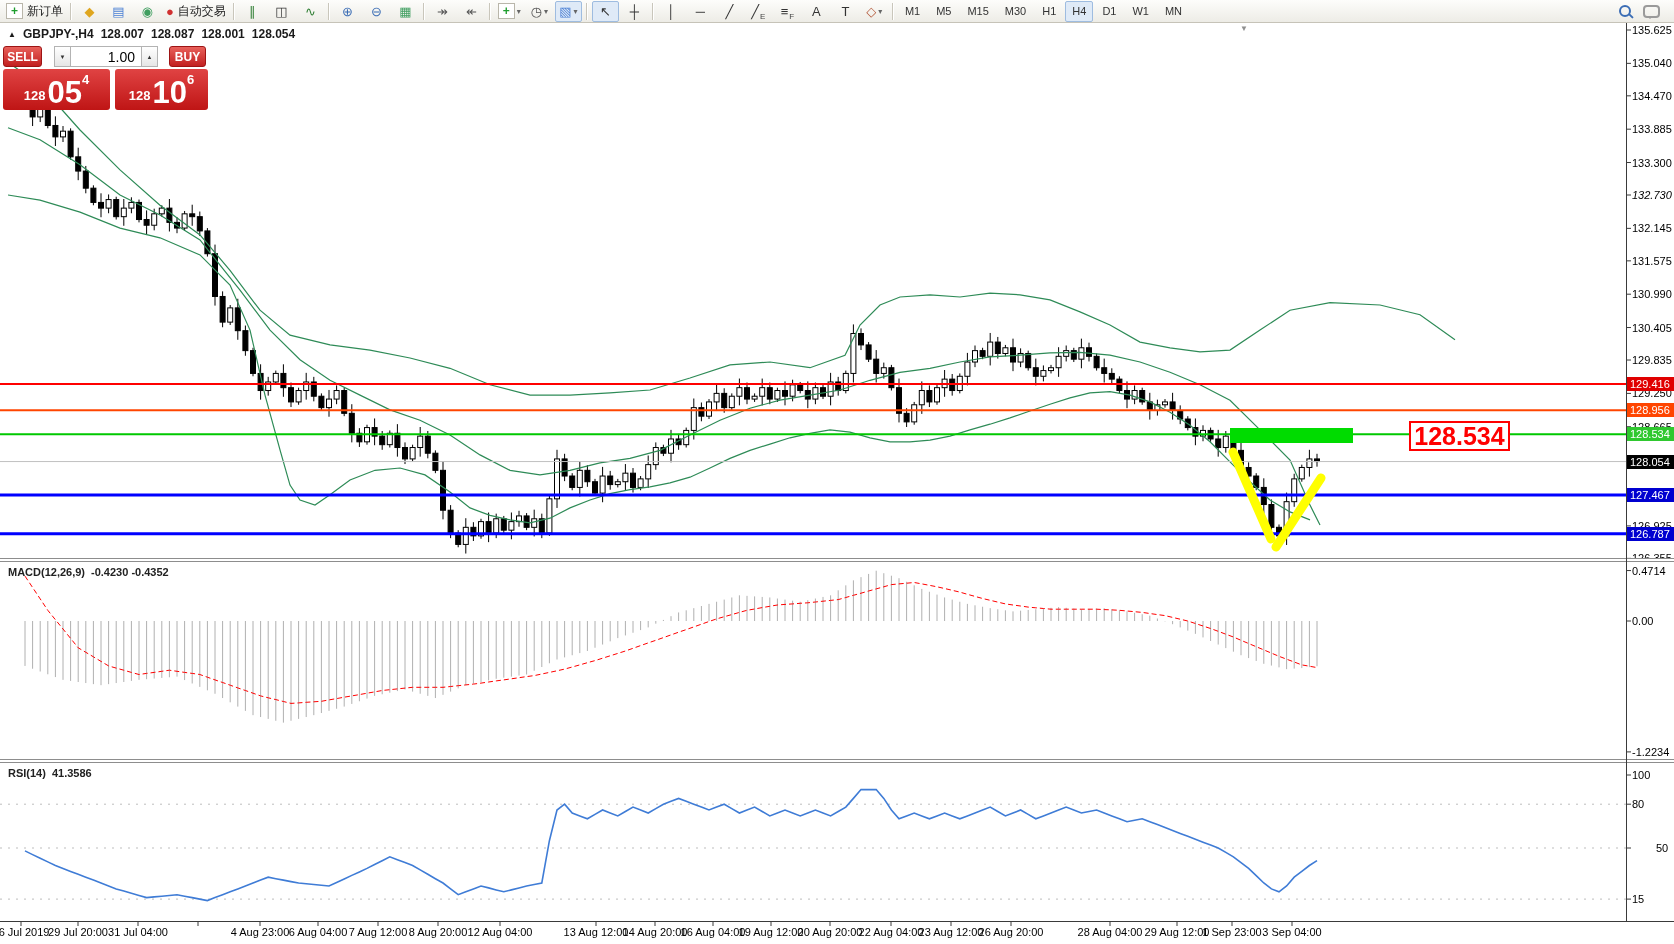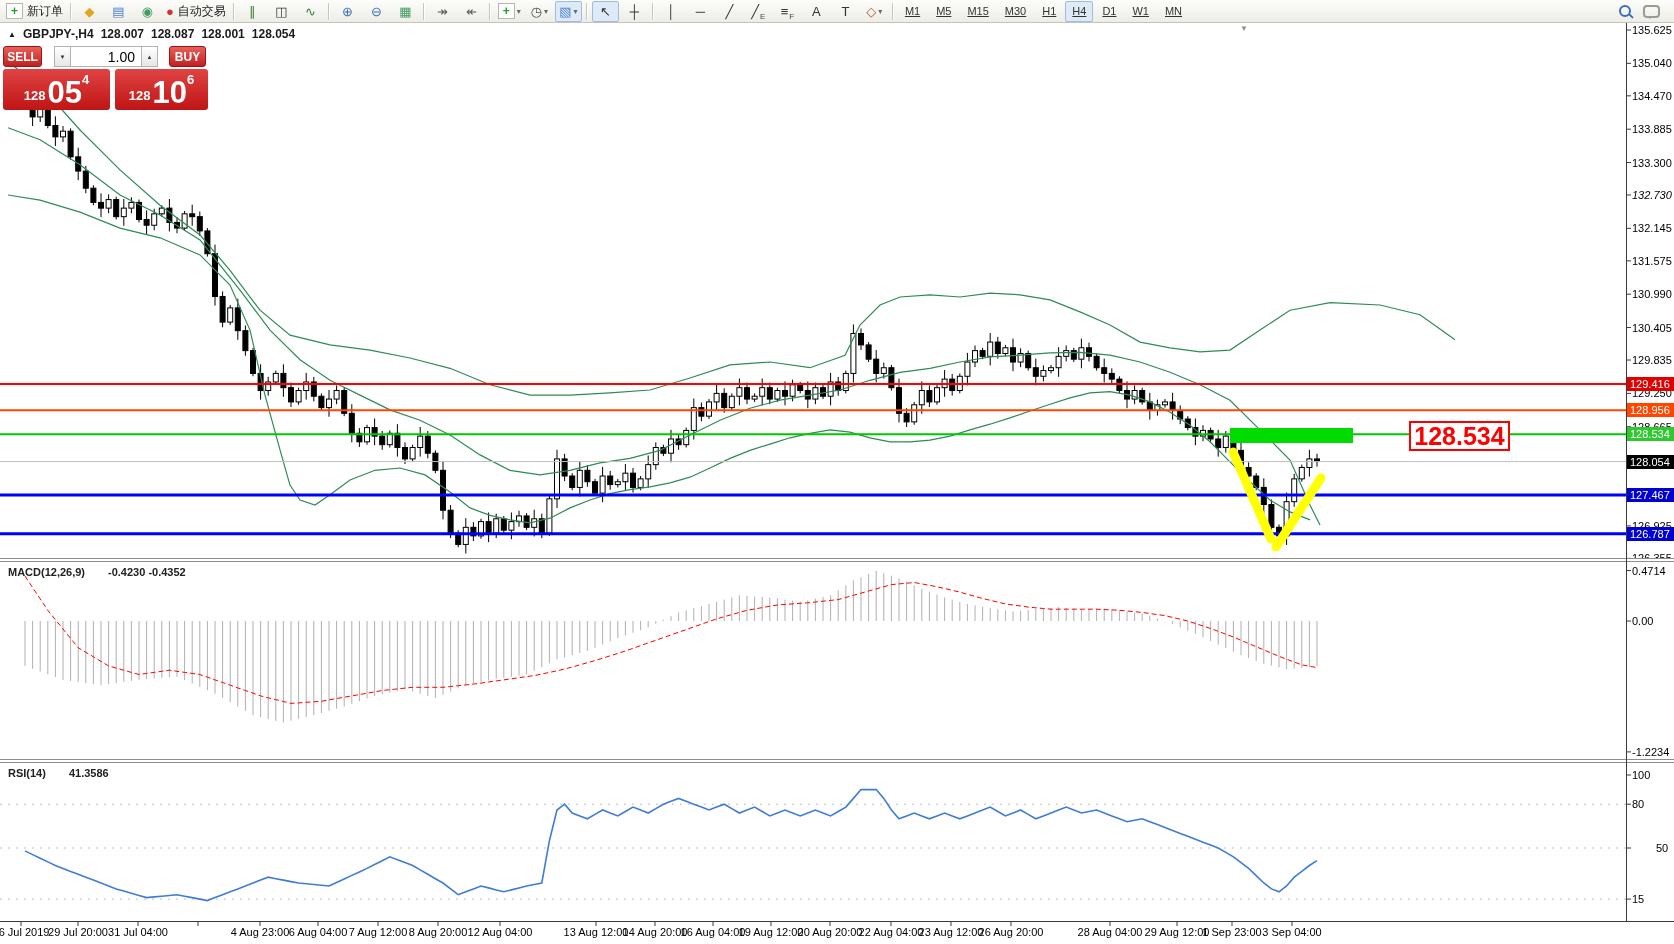--- a/index.html
+++ b/index.html
@@ -12,42 +12,42 @@
        font-size:13px;border:1px solid transparent;border-radius:2px;margin:0 1px;padding:0 2px;cursor:default;position:relative;}
   .tbi.active{background:#dfeaf7;border-color:#9ebce0;}
   .tbi .glyph{line-height:1;}
   .tbi .glyph.boxed{border:1px solid #b9b6aa;background:#fff;width:15px;height:14px;display:inline-flex;
        align-items:center;justify-content:center;font-weight:bold;font-size:12px;}
   .tbi .lbl{font-size:12px;margin-left:4px;color:#222;white-space:nowrap;}
   .tbi .sub{font-size:8px;color:#444;align-self:flex-end;margin-left:1px;}
   .tbi .caret{font-size:8px;color:#666;margin-left:2px;}
   .tsep{width:1px;height:17px;background:#c9c6bb;border-right:1px solid #fff;margin:0 3px;}
   .tf{font-size:11px;color:#333;height:19px;display:inline-flex;align-items:center;justify-content:center;
-      padding:0 6px;border:1px solid transparent;border-radius:2px;margin:9px 1px;text-decoration:underline;}
+      padding:0 6px;border:1px solid transparent;border-radius:2px;margin:9px 1px;}
   .tf.active{background:#dfeaf7;border-color:#9ebce0;}
   #toolbar-right{margin-left:auto;display:flex;align-items:center;gap:12px;padding-right:14px;}
   .magnifier{width:8px;height:8px;border:2px solid #3b6db5;border-radius:50%;position:relative;display:inline-block;}
   .magnifier::after{content:"";position:absolute;width:6px;height:2px;background:#3b6db5;
       transform:rotate(45deg);right:-5px;bottom:-2px;border-radius:1px;}
   .chaticon{width:13px;height:9px;border:2px solid #9a9a9a;border-radius:4px;position:relative;display:inline-block;}
   .chaticon::after{content:"";position:absolute;left:2px;bottom:-6px;border:3px solid transparent;border-top-color:#9a9a9a;}
   
   #chart-surface{position:absolute;left:0;top:23px;width:1626px;height:898px;background:#fff;}
   #plot{position:absolute;left:0;top:0;pointer-events:none;}
   .pane-sep{position:absolute;left:0;width:1674px;height:2px;border-top:1px solid #8d8d8d;border-bottom:1px solid #8d8d8d;background:#fff;}
   #vborder{position:absolute;left:1626px;top:23px;width:1px;height:898px;background:#3a3a3a;}
   #xborder{position:absolute;left:0;top:921px;width:1674px;height:1px;background:#3a3a3a;}
   .ytick,.xtick,.ptick{position:absolute;font-size:11px;color:#000;white-space:nowrap;}
   .ytick,.ptick{left:1632px;transform:translateY(-50%);}
   .xtick{transform:translateX(-50%);top:926px;}
   .badge{position:absolute;left:1627px;width:47px;height:14px;color:#fff;font-size:11px;line-height:14px;
          padding-left:3px;box-sizing:border-box;transform:translateY(-50%);}
   #title-row{position:absolute;left:8px;top:27px;font-size:12px;font-weight:bold;color:#1a1a1a;display:flex;gap:7px;align-items:center;}
   #title-row .tri{font-size:8px;}
-  .ind-label{position:absolute;left:8px;font-size:11px;color:#222;font-weight:bold;display:flex;gap:23px;}
+  .ind-label{position:absolute;left:8px;font-size:11px;color:#222;font-weight:bold;display:flex;gap:6px;}
   #macd-label{top:566px;}
   #rsi-label{top:767px;}
   #shift-marker{position:absolute;left:1240px;top:24px;font-size:8px;color:#909090;}
   
   #trade-panel{position:absolute;left:3px;top:46px;width:208px;}
   .row1{display:flex;height:21px;}
   .btn{background:linear-gradient(#e8605a,#c22020);color:#fff;font-size:12px;font-weight:bold;
        border:1px solid #9d1414;border-radius:3px;display:flex;align-items:center;justify-content:center;box-sizing:border-box;}
   .btn-sell{width:39px;margin-right:12px;}
   .btn-buy{width:37px;margin-left:11px;}

